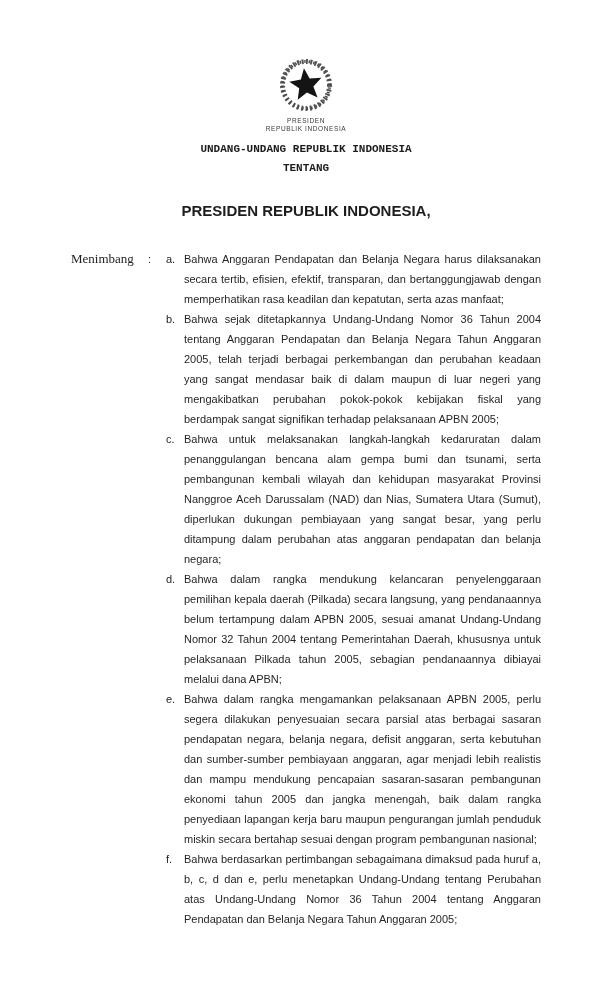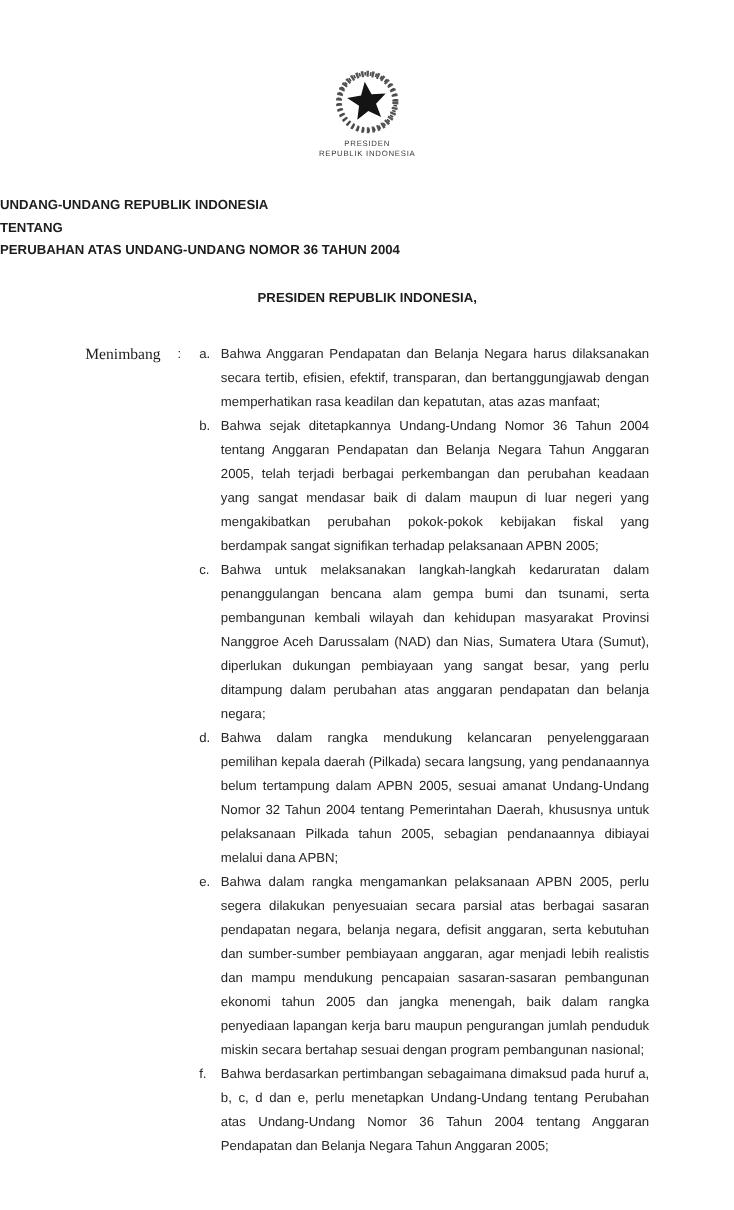--- a/index.html
+++ b/index.html
@@ -22,39 +22,41 @@
     margin-top: 3px;
     font-size: 6.5px;
     line-height: 8px;
     letter-spacing: 0.6px;
     color: #3a3a3a;
     text-align: center;
   }
   .emblem-caption span { display: block; }
   
   .title-block {
-    margin-top: 27px;
+    margin-top: 5px;
+    text-align: center;
     font-weight: bold;
     font-size: 11px;
     line-height: 19px;
     color: #1d1d1d;
+    font-family: Liberation Mono, monospace;
   }
   .title-line.wide { word-spacing: 6px; }
   .invocation {
     margin-top: 23px;
     text-align: center;
     font-weight: bold;
     font-size: 11px;
     color: #1d1d1d;
   }
   .subject {
     margin-top: 24px;
     text-align: center;
     font-weight: bold;
-    font-size: 11px;
+    font-size: 15px;
     color: #1d1d1d;
   }
   
   .considering {
     display: flex;
     margin-top: 30px;
     padding: 0 71px;
     font-size: 11px;
     line-height: 20px;
   }
@@ -92,34 +94,33 @@
       <div class="emblem-caption">
         <span>PRESIDEN</span>
         <span>REPUBLIK INDONESIA</span>
       </div>
     </div>
   </header>
 
   <section class="title-block">
     <div class="title-line">UNDANG-UNDANG REPUBLIK INDONESIA</div>
     <div class="title-line">TENTANG</div>
-    <div class="title-line">PERUBAHAN ATAS UNDANG-UNDANG NOMOR 36 TAHUN 2004</div>
   </section>
 
 
   <div class="subject">PRESIDEN REPUBLIK INDONESIA,</div>
 
   <section class="considering">
     <div class="c-label">Menimbang</div>
     <div class="c-colon">:</div>
     <div class="c-items">
 
       <div class="c-item">
         <span class="letter">a.</span>
-        <p class="text">Bahwa Anggaran Pendapatan dan Belanja Negara harus dilaksanakan secara tertib, efisien, efektif, transparan, dan bertanggungjawab dengan memperhatikan rasa keadilan dan kepatutan, atas azas manfaat;</p>
+        <p class="text">Bahwa Anggaran Pendapatan dan Belanja Negara harus dilaksanakan secara tertib, efisien, efektif, transparan, dan bertanggungjawab dengan memperhatikan rasa keadilan dan kepatutan, serta azas manfaat;</p>
       </div>
 
       <div class="c-item">
         <span class="letter">b.</span>
         <p class="text">Bahwa sejak ditetapkannya Undang-Undang Nomor 36 Tahun 2004 tentang Anggaran Pendapatan dan Belanja Negara Tahun Anggaran 2005, telah terjadi berbagai perkembangan dan perubahan keadaan yang sangat mendasar baik di dalam maupun di luar negeri yang mengakibatkan perubahan pokok-pokok kebijakan fiskal yang berdampak sangat signifikan terhadap pelaksanaan APBN 2005;</p>
       </div>
 
       <div class="c-item">
         <span class="letter">c.</span>
         <p class="text">Bahwa untuk melaksanakan langkah-langkah kedaruratan dalam penanggulangan bencana alam gempa bumi dan tsunami, serta pembangunan kembali wilayah dan kehidupan masyarakat Provinsi Nanggroe Aceh Darussalam (NAD) dan Nias, Sumatera Utara (Sumut), diperlukan dukungan pembiayaan yang sangat besar, yang perlu ditampung dalam perubahan atas anggaran pendapatan dan belanja negara;</p>

